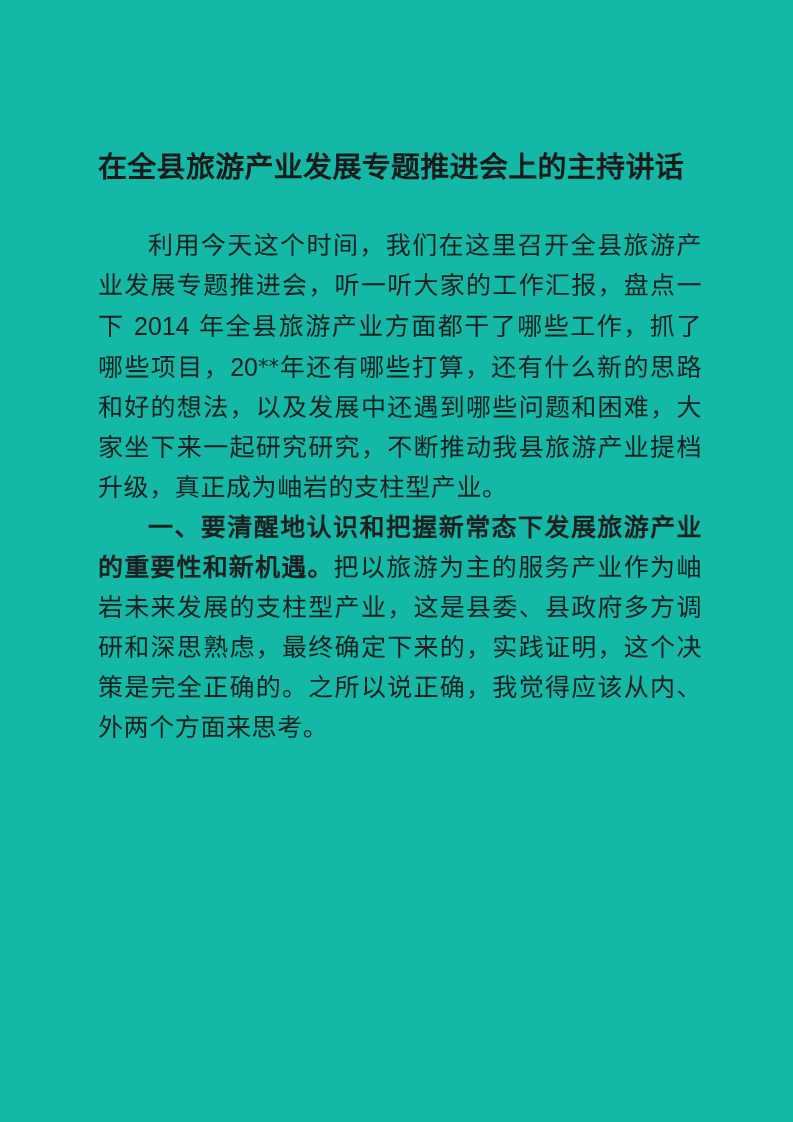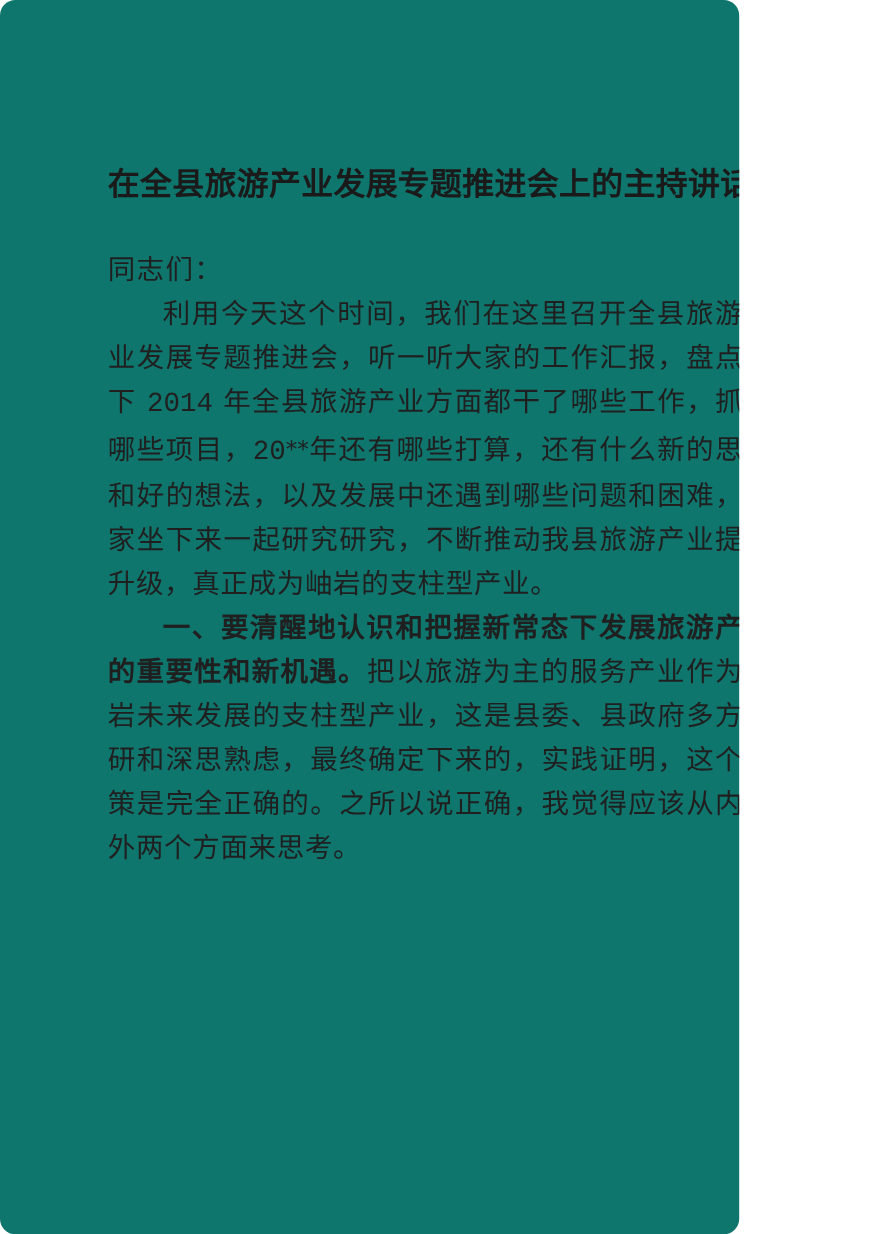--- a/index.html
+++ b/index.html
@@ -4,26 +4,25 @@
 <title>在全县旅游产业发展专题推进会上的主持讲话</title>
 <style>
   html, body {
     margin: 0;
     padding: 0;
     background: #ffffff;
   }
 
   .page {
     position: relative;
-    width: 672px;
+    width: 793px;
     height: 1122px;
-    background: #0f766e;
+    background: #14b8a6;
     overflow: hidden;
     box-sizing: border-box;
-    border-radius: 14px;
   }
 
   
   .content {
     position: absolute;
     left: 98px;
     top: 0;
     width: 604px;
   }
 
@@ -73,37 +72,36 @@
   }
 
   .ast {
     font-family: "DejaVu Sans", "Liberation Sans", sans-serif;
     font-size: 21px;
     vertical-align: 2px;
     letter-spacing: 0;
   }
 
   .num {
-    font-family: Liberation Mono, monospace;
+    font-family: Liberation Sans, sans-serif;
     letter-spacing: 0;
   }
 </style>
 </head>
 <body>
 
 <div class="page">
   <div class="content">
 
     <div class="title-spacer-top"></div>
 
     <h1 class="doc-title">在全县旅游产业发展专题推进会上的主持讲话</h1>
 
     <div class="title-spacer-bottom"></div>
 
-    <p class="para salutation">同志们：</p>
 
     <p class="para indent">利用今天这个时间，我们在这里召开全县旅游产业发展专题推进会，听一听大家的工作汇报，盘点一下 <span class="num">2014</span> 年全县旅游产业方面都干了哪些工作，抓了哪些项目，<span class="num">20</span><span class="ast">**</span>年还有哪些打算，还有什么新的思路和好的想法，以及发展中还遇到哪些问题和困难，大家坐下来一起研究研究，不断推动我县旅游产业提档升级，真正成为岫岩的支柱型产业。</p>
 
 
     <p class="para indent"><span class="lead-bold">一、要清醒地认识和把握新常态下发展旅游产业的重要性和新机遇。</span><span>把以旅游为主的服务产业作为岫岩未来发展的支柱型产业，这是县委、县政府多方调研和深思熟虑，最终确定下来的，实践证明，这个决策是完全正确的。之所以说正确，我觉得应该从内、外两个方面来思考。</span></p>
 
   </div>
 </div>
 
 </body></html>

